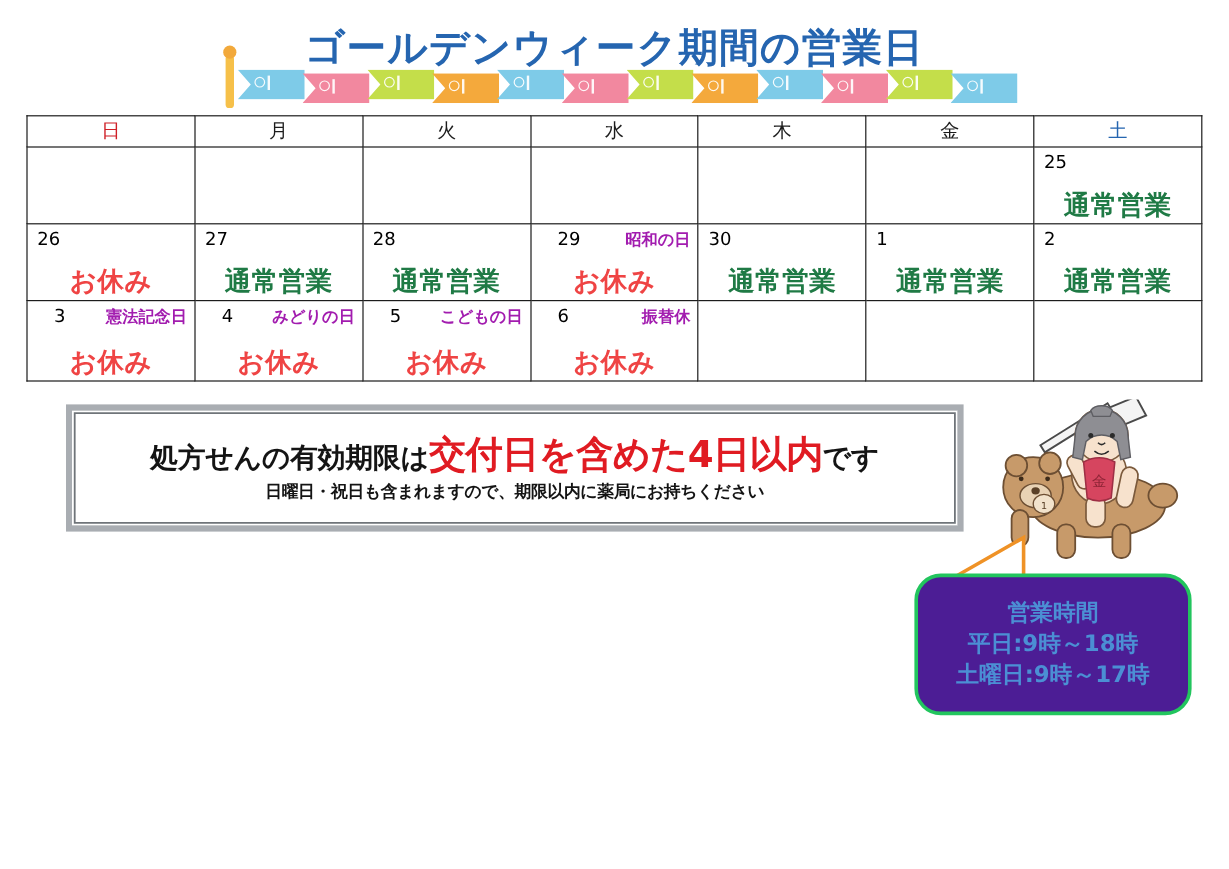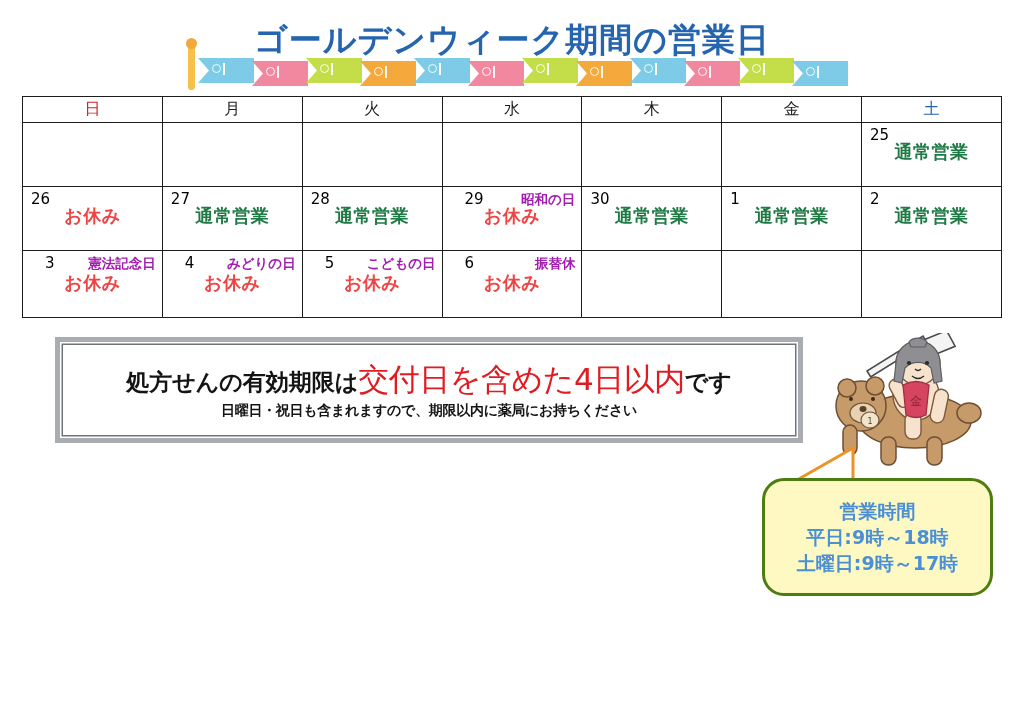--- a/index.html
+++ b/index.html
@@ -75,23 +75,23 @@
     font-family:"DejaVu Sans","Liberation Sans",sans-serif;
   }
   .daynum.narrow{left:22px;}
   .holiday{
     position:absolute;right:6px;top:4px;
     font-size:13.5px;font-weight:bold;color:#a21caf;
     font-family:"DejaVu Sans","Liberation Sans",sans-serif;
     white-space:nowrap;
   }
   .status{
-    position:absolute;left:0;right:0;bottom:22px;
+    position:absolute;left:0;right:0;bottom:0;
     text-align:center;
-    font-size:18px;font-weight:bold;
+    font-size:22px;font-weight:bold;
     font-family:"DejaVu Sans","Liberation Sans",sans-serif;
     letter-spacing:.5px;
   }
   .status.open{color:#1f7a45;}
   .status.closed{color:#ef4444;}
 
   
   .notice{
     position:absolute;left:55px;top:337px;width:748px;height:106px;
     background:#ffffff;
@@ -100,33 +100,33 @@
     box-shadow:inset 0 0 0 1.5px #ffffff, inset 0 0 0 3px #6f7479;
   }
   .notice-inner{
     position:absolute;left:0;right:0;top:50%;transform:translateY(-50%);
     text-align:center;
     font-family:"DejaVu Sans","Liberation Sans",sans-serif;
   }
   .nline{display:block;color:#141414;white-space:nowrap;}
   .nline1{font-size:23px;font-weight:bold;line-height:1.35;}
   .nline1 .em{
-    font-size:31px;font-weight:normal;color:#e01b22;
+    font-size:31px;font-weight:bold;color:#e01b22;
     letter-spacing:-.5px;
   }
   .nline2{font-size:14px;font-weight:bold;line-height:1.4;letter-spacing:-.3px;}
 
   
   .kintaro{position:absolute;left:823px;top:333px;width:185px;height:140px;}
 
   
   .bubble{
     position:absolute;left:762px;top:478px;width:231px;height:118px;
-    border:3px solid #4d7c0f;border-radius:22px;
-    background:#fef9c3;box-sizing:border-box;
+    border:3px solid #22c55e;border-radius:22px;
+    background:#4c1d95;box-sizing:border-box;
   }
   .bubble-text{
     position:absolute;left:0;right:0;top:50%;transform:translateY(-50%);
     text-align:center;
     color:#4b8fd4;font-weight:bold;
     font-family:"DejaVu Sans","Liberation Sans",sans-serif;
     line-height:1.38;
   }
   .bt1{font-size:19px;display:block;}
   .bt2{font-size:19px;display:block;}

